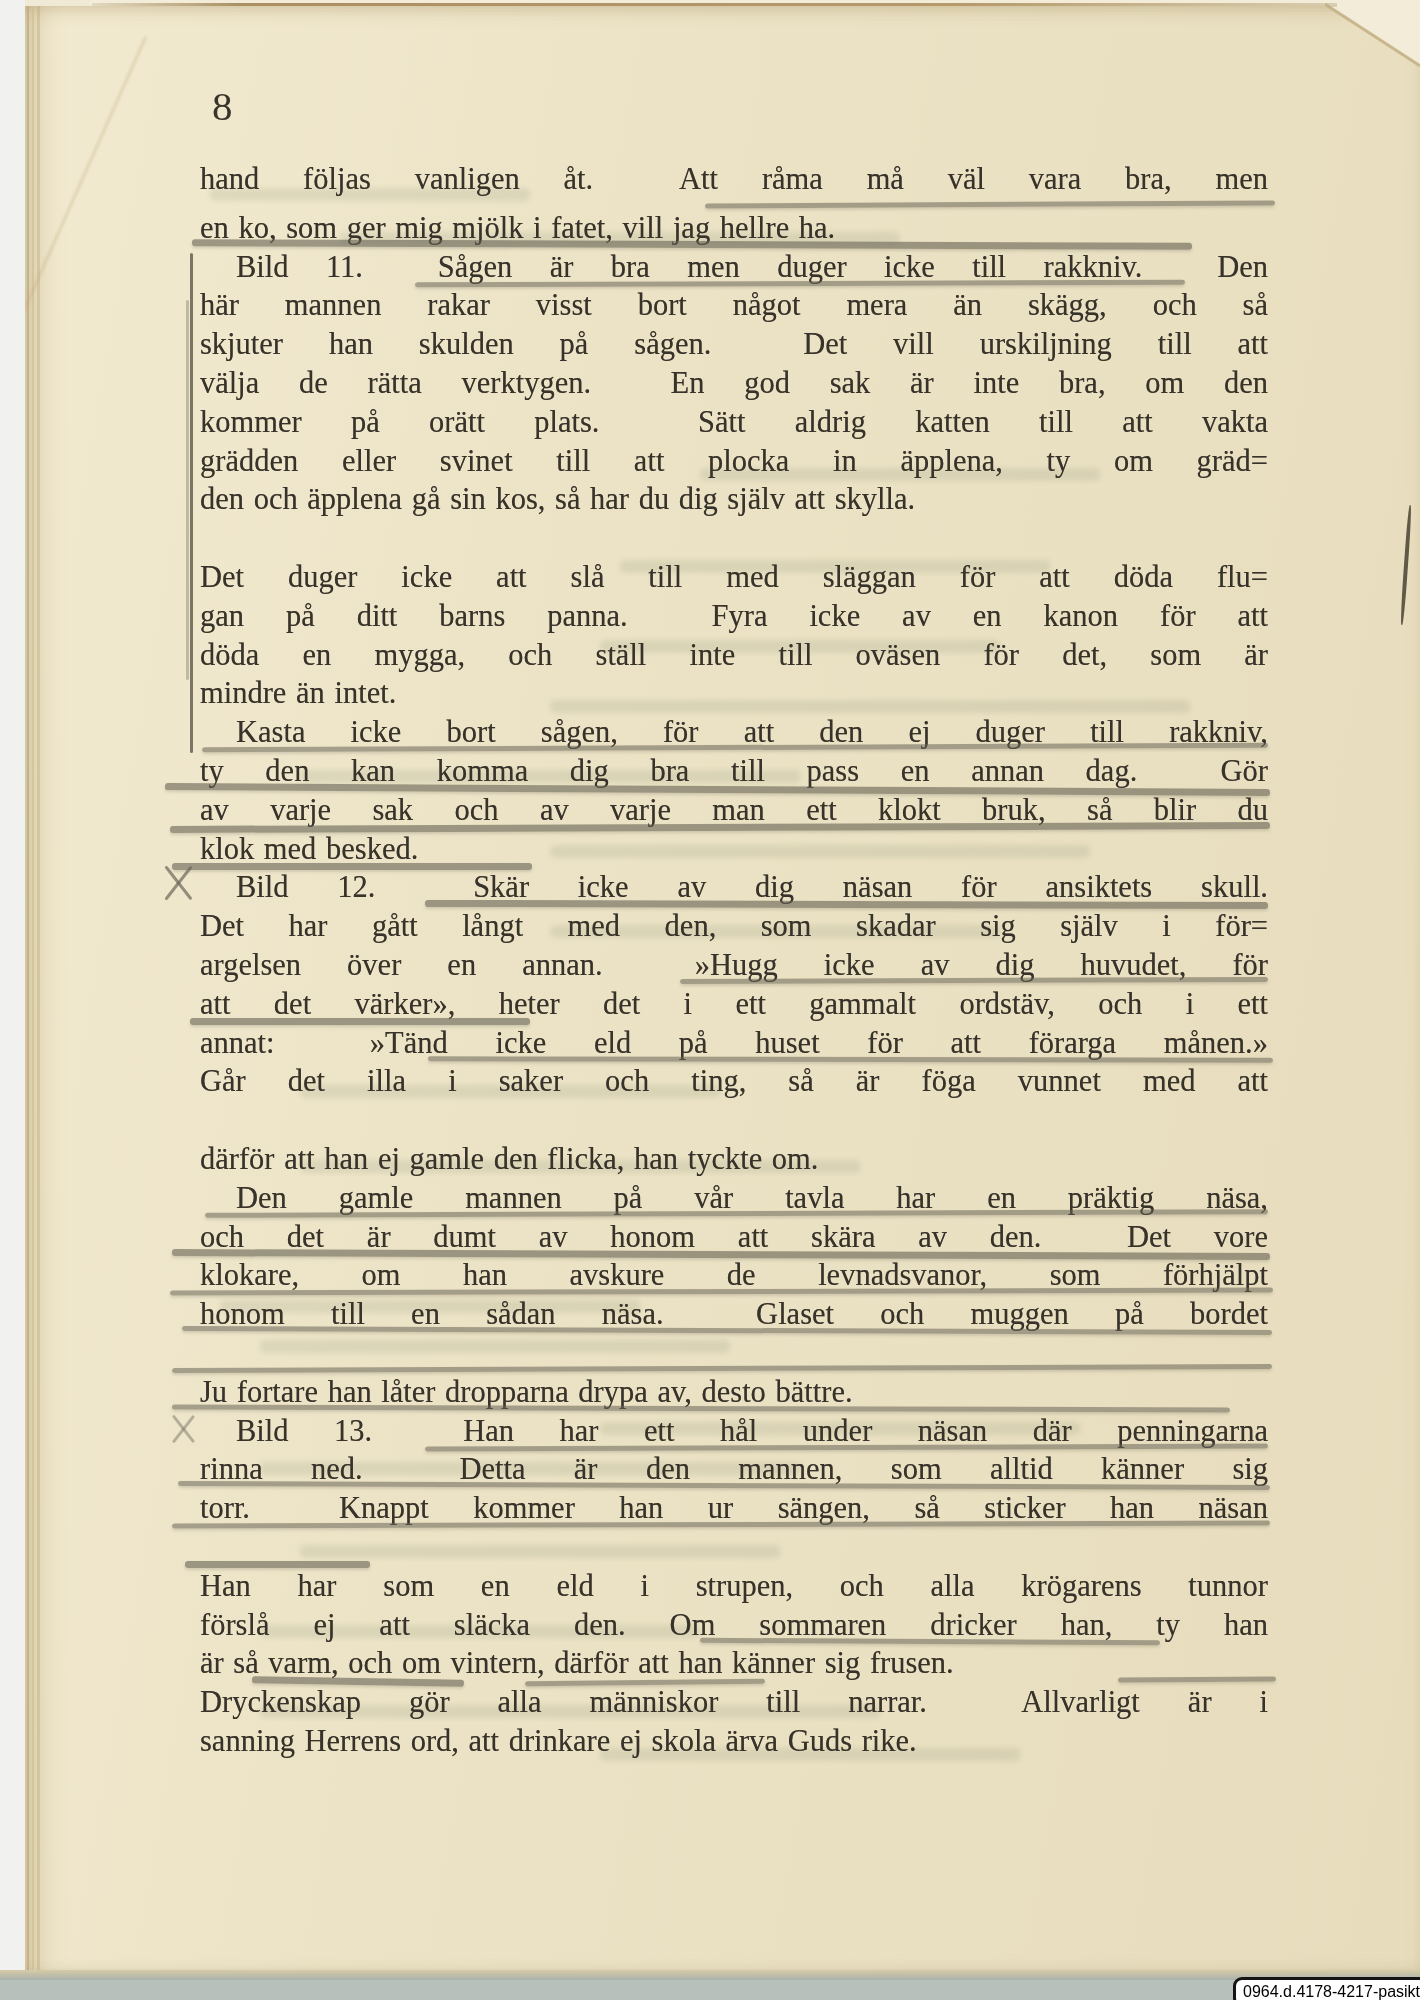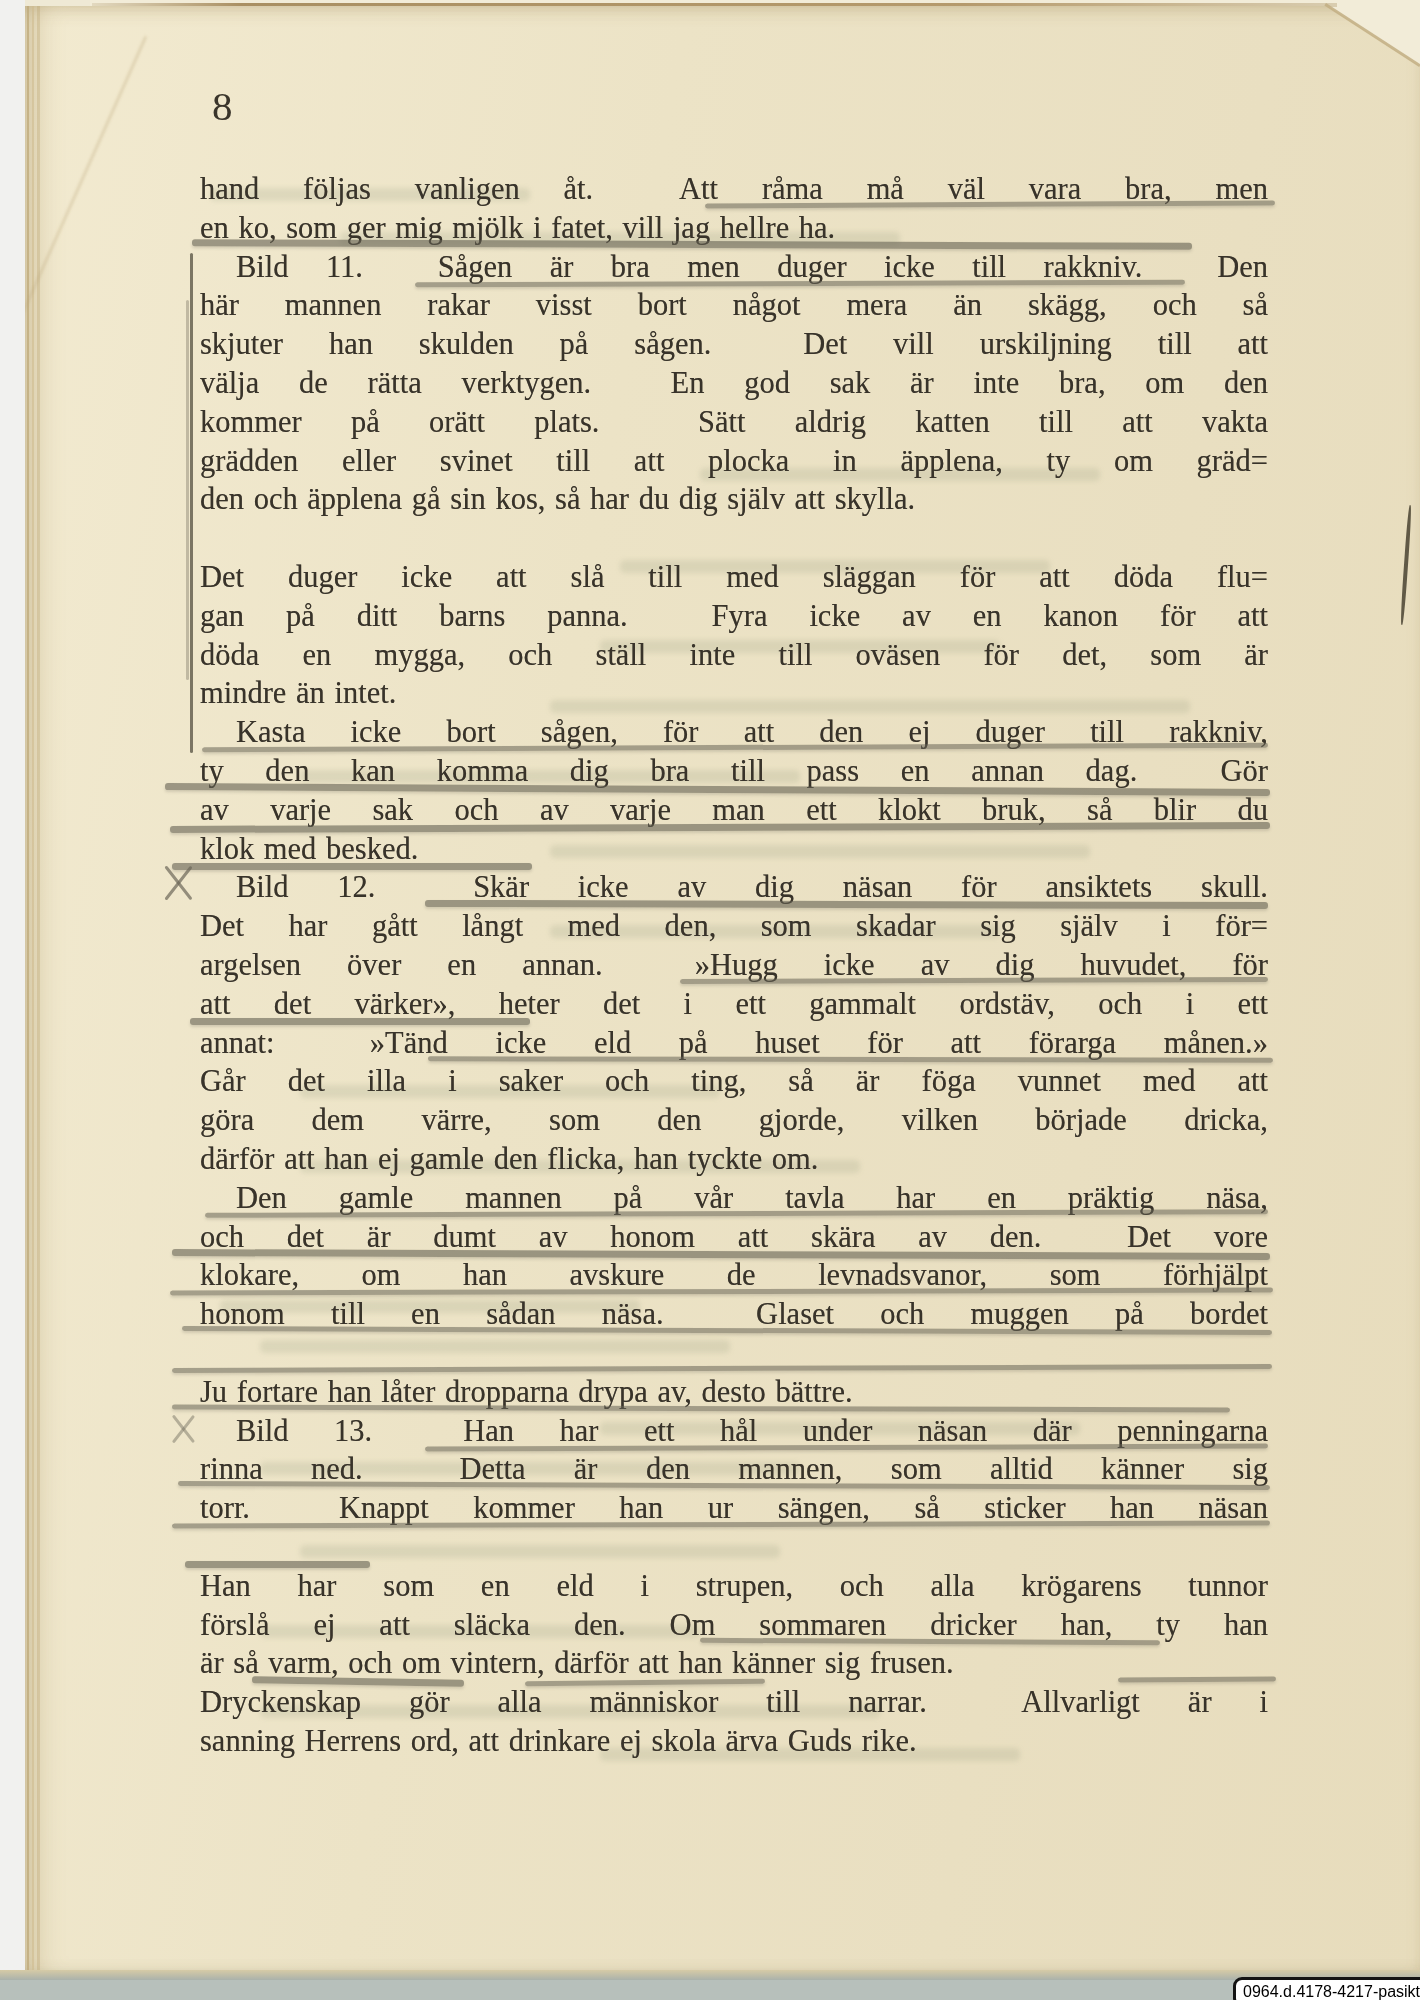--- a/index.html
+++ b/index.html
@@ -79,21 +79,21 @@
   <div class="sm" style="left:260px;top:1340px;width:470px;"></div>
   <div class="sm" style="left:600px;top:1422px;width:480px;"></div>
   <div class="sm" style="left:260px;top:1462px;width:540px;"></div>
   <div class="sm" style="left:300px;top:1545px;width:480px;"></div>
   <div class="sm" style="left:260px;top:1625px;width:440px;"></div>
   <div class="sm" style="left:260px;top:1705px;width:620px;"></div>
   <div class="sm" style="left:600px;top:1748px;width:420px;"></div>
 
   <div class="pagenum">8</div>
 
-  <div class="ln" style="top:170px"><span class="r">hand följas vanligen åt.&nbsp; Att råma må väl vara bra, men</span></div>
+  <div class="ln" style="top:160px"><span class="r">hand följas vanligen åt.&nbsp; Att råma må väl vara bra, men</span></div>
   <div class="ln end" style="top:209px"><span class="r">en ko, som ger mig mjölk i fatet, vill jag hellre ha.</span></div>
   <div class="ln ind" style="top:248px"><span class="r">Bild 11.&nbsp; </span><span class="i">Sågen är bra men duger icke till rakkniv.</span><span class="r">&nbsp; Den</span></div>
   <div class="ln" style="top:286px"><span class="r">här mannen rakar visst bort något mera än skägg, och så</span></div>
   <div class="ln" style="top:325px"><span class="r">skjuter han skulden på sågen.&nbsp; Det vill urskiljning till att</span></div>
   <div class="ln" style="top:364px"><span class="r">välja de rätta verktygen.&nbsp; En god sak är inte bra, om den</span></div>
   <div class="ln" style="top:403px"><span class="r">kommer på orätt plats.&nbsp; Sätt aldrig katten till att vakta</span></div>
   <div class="ln" style="top:442px"><span class="r">grädden eller svinet till att plocka in äpplena, ty om gräd=</span></div>
   <div class="ln end" style="top:480px"><span class="r">den och äpplena gå sin kos, så har du dig själv att skylla.</span></div>
   <div class="ln" style="top:558px"><span class="r">Det duger icke att slå till med släggan för att döda flu=</span></div>
   <div class="ln" style="top:597px"><span class="r">gan på ditt barns panna.&nbsp; Fyra icke av en kanon för att</span></div>
@@ -102,21 +102,20 @@
   <div class="ln ind" style="top:713px"><span class="r">Kasta icke bort sågen, för att den ej duger till rakkniv,</span></div>
   <div class="ln" style="top:752px"><span class="r">ty den kan komma dig bra till pass en annan dag.&nbsp; Gör</span></div>
   <div class="ln" style="top:791px"><span class="r">av varje sak och av varje man ett klokt bruk, så blir du</span></div>
   <div class="ln end" style="top:830px"><span class="r">klok med besked.</span></div>
   <div class="ln ind" style="top:868px"><span class="r">Bild 12.&nbsp; </span><span class="i">Skär icke av dig näsan för ansiktets skull.</span></div>
   <div class="ln" style="top:907px"><span class="r">Det har gått långt med den, som skadar sig själv i för=</span></div>
   <div class="ln" style="top:946px"><span class="r">argelsen över en annan.&nbsp; »Hugg icke av dig huvudet, för</span></div>
   <div class="ln" style="top:985px"><span class="r">att det värker», heter det i ett gammalt ordstäv, och i ett</span></div>
   <div class="ln" style="top:1024px"><span class="r">annat:&nbsp; »Tänd icke eld på huset för att förarga månen.»</span></div>
   <div class="ln" style="top:1062px"><span class="r">Går det illa i saker och ting, så är föga vunnet med att</span></div>
-  <div class="ln" style="top:1101px"><span class="r">göra dem värre, som den gjorde, vilken började dricka,</span></div>
   <div class="ln end" style="top:1140px"><span class="r">därför att han ej gamle den flicka, han tyckte om.</span></div>
   <div class="ln ind" style="top:1179px"><span class="r">Den gamle mannen på vår tavla har en präktig näsa,</span></div>
   <div class="ln" style="top:1218px"><span class="r">och det är dumt av honom att skära av den.&nbsp; Det vore</span></div>
   <div class="ln" style="top:1256px"><span class="r">klokare, om han avskure de levnadsvanor, som förhjälpt</span></div>
   <div class="ln" style="top:1295px"><span class="r">honom till en sådan näsa.&nbsp; Glaset och muggen på bordet</span></div>
   <div class="ln end" style="top:1373px"><span class="r">Ju fortare han låter dropparna drypa av, desto bättre.</span></div>
   <div class="ln ind" style="top:1412px"><span class="r">Bild 13.&nbsp; </span><span class="i">Han har ett hål under näsan där penningarna</span></div>
   <div class="ln" style="top:1450px"><span class="i">rinna ned.</span><span class="r">&nbsp; Detta är den mannen, som alltid känner sig</span></div>
   <div class="ln" style="top:1489px"><span class="r">torr.&nbsp; Knappt kommer han ur sängen, så sticker han näsan</span></div>
   <div class="ln" style="top:1567px"><span class="r">Han har som en eld i strupen, och alla krögarens tunnor</span></div>

